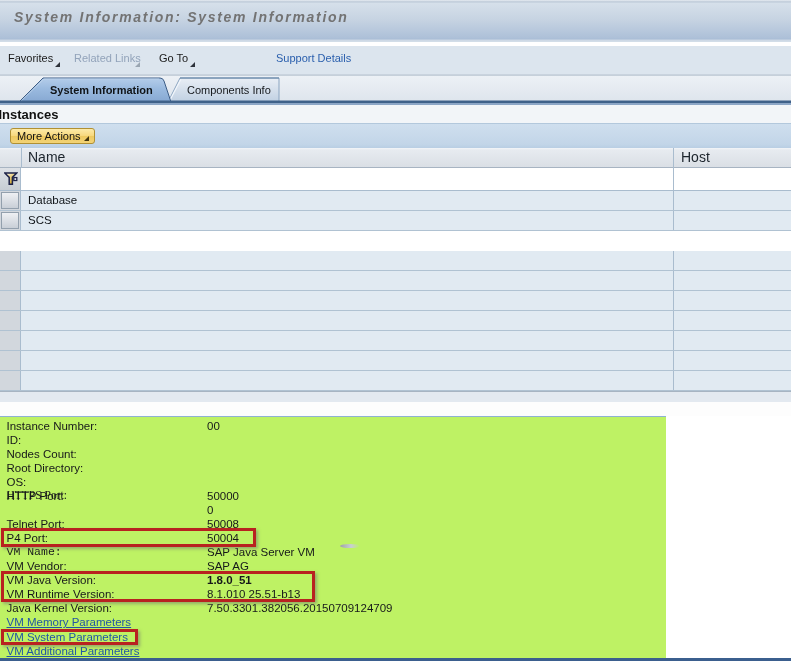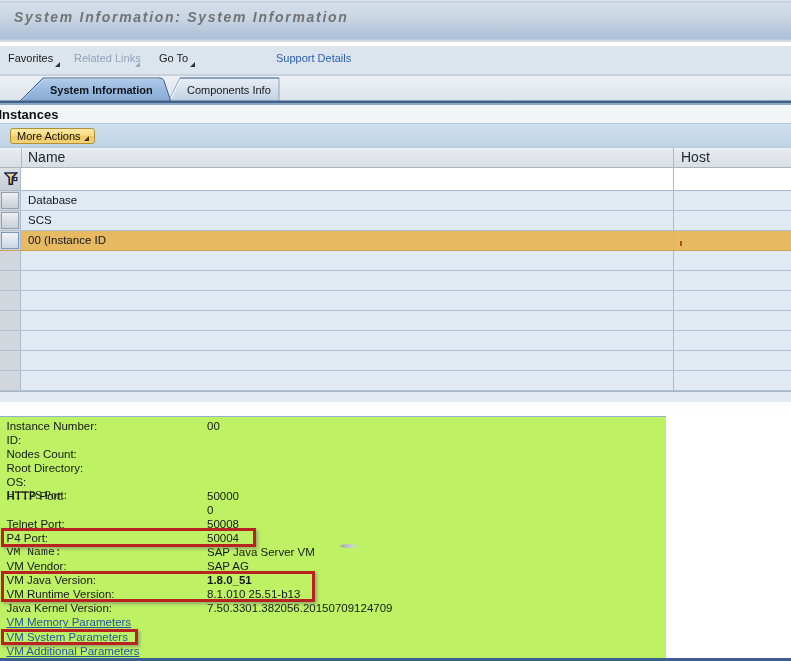--- a/index.html
+++ b/index.html
@@ -137,28 +137,20 @@
         </div>
         <div class="abs vline" style="left: 673px; top: 0px; height: 19px;"></div>
         <div class="abs rtext">Database</div>
       </div>
       <div class="abs row" style="top: 63px;">
         <div class="abs rowsel">
           <div class="abs selcell"></div>
         </div>
         <div class="abs vline" style="left: 673px; top: 0px; height: 19px;"></div>
         <div class="abs rtext">SCS</div>
-      </div>
-      <div class="abs row" style="top: 83px; background: rgb(231, 186, 98); border-bottom-color: rgb(201, 163, 83);">
-        <div class="abs rowsel">
-          <div class="abs selcell" style="border-color: rgb(125, 151, 189); background: linear-gradient(rgb(238, 242, 247), rgb(204, 214, 227));"></div>
-        </div>
-        <div class="abs vline" style="left: 673px; top: 0px; height: 19px;"></div>
-        <div class="abs rtext">00 (Instance ID</div>
-        <div class="abs" style="left: 680px; top: 10px; width: 2px; height: 5px; background: rgb(179, 74, 30);"></div>
       </div>
       <div class="abs row" style="top: 103px;">
         <div class="abs rowsel"></div>
         <div class="abs vline" style="left: 673px; top: 0px; height: 19px;"></div>
       </div>
       <div class="abs row" style="top: 123px;">
         <div class="abs rowsel"></div>
         <div class="abs vline" style="left: 673px; top: 0px; height: 19px;"></div>
       </div>
       <div class="abs row" style="top: 143px;">

